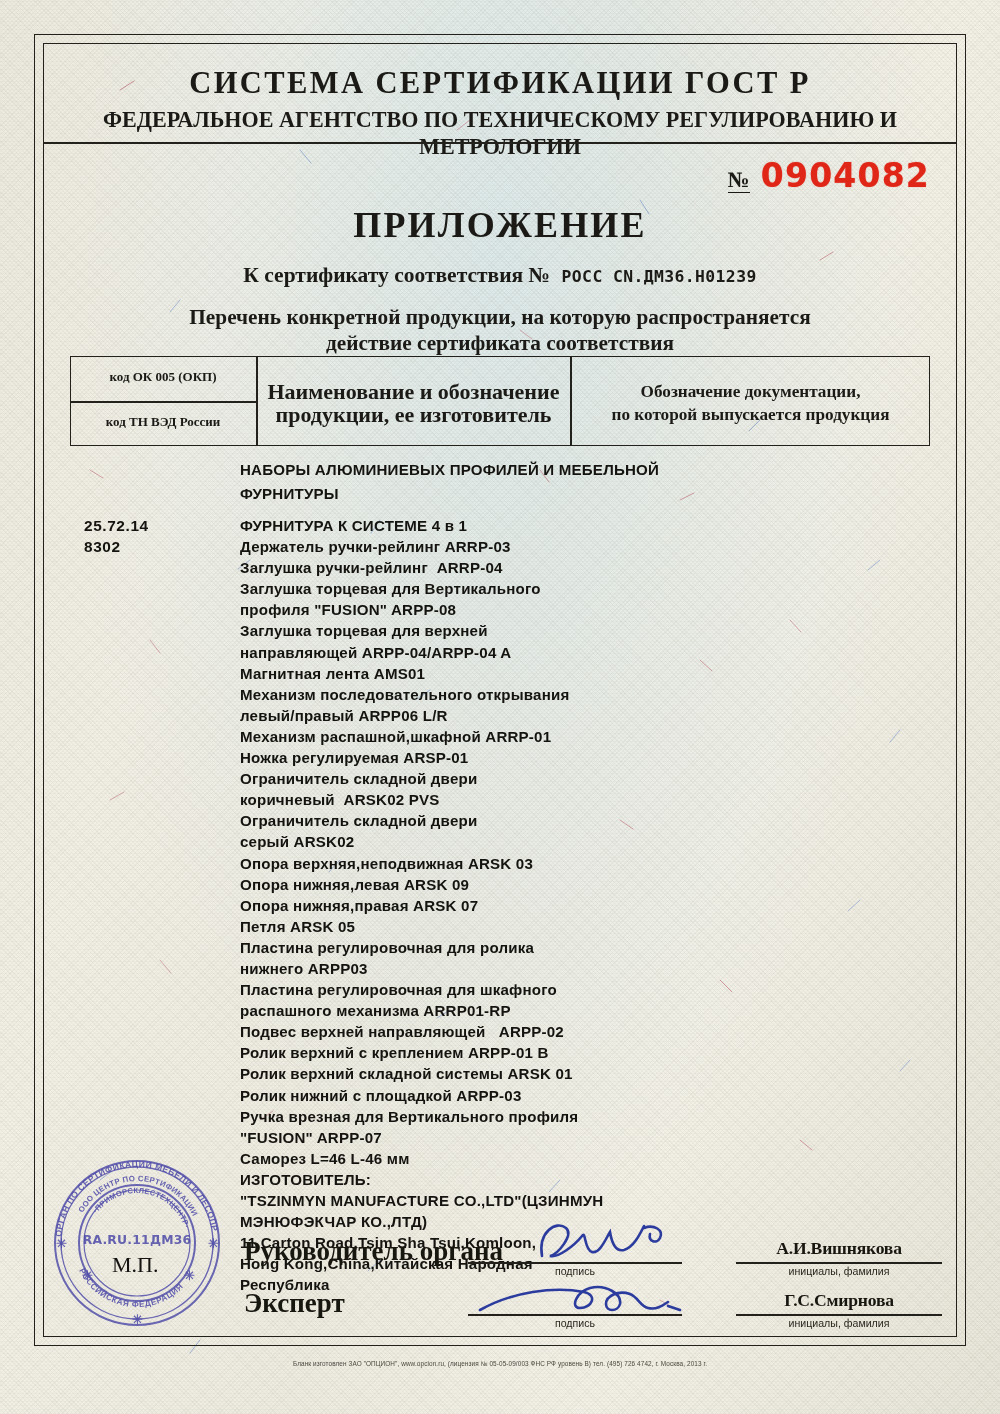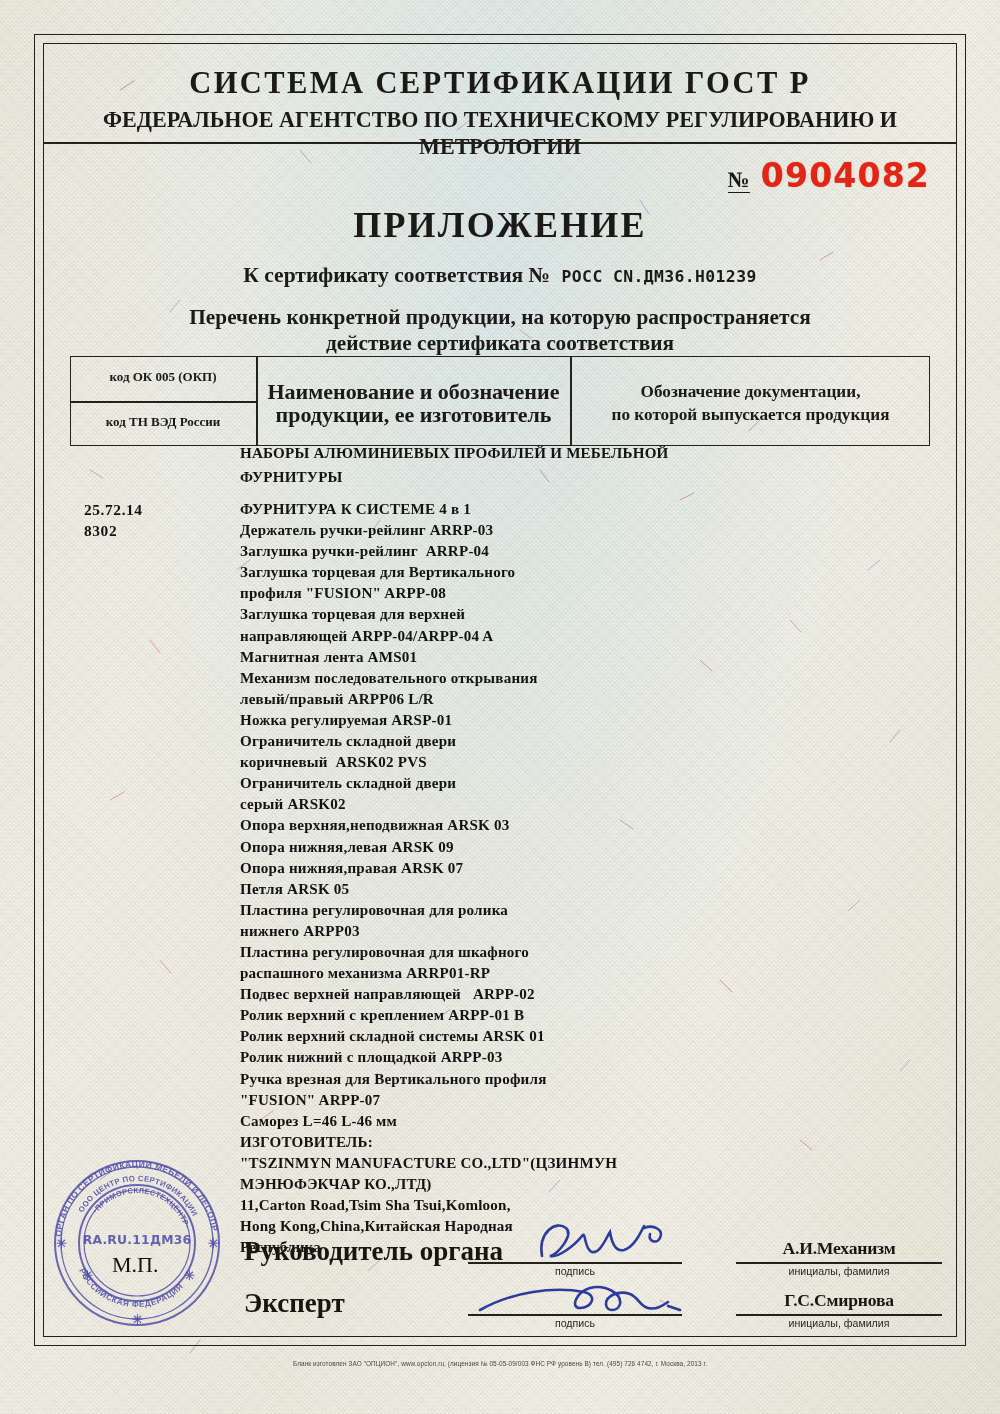--- a/index.html
+++ b/index.html
@@ -91,22 +91,22 @@
     position:absolute;left:188px;width:311px;top:24px;text-align:center;
     font-size:22px;font-weight:bold;line-height:23px;color:#1b1a16;
   }
   .c-doc{
     position:absolute;left:502px;width:357px;top:24px;text-align:center;
     font-size:17.2px;font-weight:bold;line-height:23px;color:#1b1a16;
   }
 
   
   .mono{
-    font-family:Liberation Serif, serif;
-    font-weight:bold;color:#14130f;
+    font-family:Liberation Sans, sans-serif;
+    font-weight:bold;color:#14130f;margin-top:16px;
   }
   .grouphead{
     position:absolute;left:196px;top:398px;width:560px;
     font-size:15.1px;line-height:23.6px;letter-spacing:.2px;
   }
   .codes{
     position:absolute;left:40px;top:455px;width:150px;
     font-size:15.4px;line-height:21px;letter-spacing:.6px;
   }
   .plist{
@@ -250,20 +250,21 @@
             <div>ФУРНИТУРА К СИСТЕМЕ 4 в 1</div>
             <div>Держатель ручки-рейлинг ARRP-03</div>
             <div>Заглушка ручки-рейлинг  ARRP-04</div>
             <div>Заглушка торцевая для Вертикального</div>
             <div>профиля "FUSION" ARPP-08</div>
             <div>Заглушка торцевая для верхней</div>
             <div>направляющей ARPP-04/ARPP-04 A</div>
             <div>Магнитная лента AMS01</div>
             <div>Механизм последовательного открывания</div>
             <div>левый/правый ARPP06 L/R</div>
+            <div>Механизм распашной,шкафной ARRP-01</div>
             <div>Ножка регулируемая ARSP-01</div>
             <div>Ограничитель складной двери</div>
             <div>коричневый  ARSK02 PVS</div>
             <div>Ограничитель складной двери</div>
             <div>серый ARSK02</div>
             <div>Опора верхняя,неподвижная ARSK 03</div>
             <div>Опора нижняя,левая ARSK 09</div>
             <div>Опора нижняя,правая ARSK 07</div>
             <div>Петля ARSK 05</div>
             <div>Пластина регулировочная для ролика</div>
@@ -285,21 +286,21 @@
             <div>Республика</div>
           </div>
 
         <div class="sigblock">
 
           <div class="sigrow r1">
             <div class="sig-role">Руководитель органа</div>
             <div class="sig-line a"></div>
             <div class="sig-cap a">подпись</div>
             <div class="sig-line b"></div>
-            <div class="sig-name">А.И.Механизм</div>
+            <div class="sig-name">А.И.Вишнякова</div>
             <div class="sig-cap b">инициалы, фамилия</div>
             <svg class="ink" style="left:470px;top:-18px;width:190px;height:54px;" viewBox="0 0 190 54">
               <g fill="none" stroke="#2b3b9e" stroke-width="2.6" stroke-linecap="round">
                 <path d="M28 40 C24 16,42 4,52 12 C60 19,44 38,36 40 C44 42,60 30,68 20 C72 14,70 34,78 36 C86 38,92 22,96 16 C98 28,102 36,110 34 C120 31,126 18,130 10"></path>
                 <path d="M130 12 C140 8,150 14,146 22 C143 28,134 26,136 18"></path>
               </g>
             </svg>
           </div>
 
           <div class="sigrow r2">

